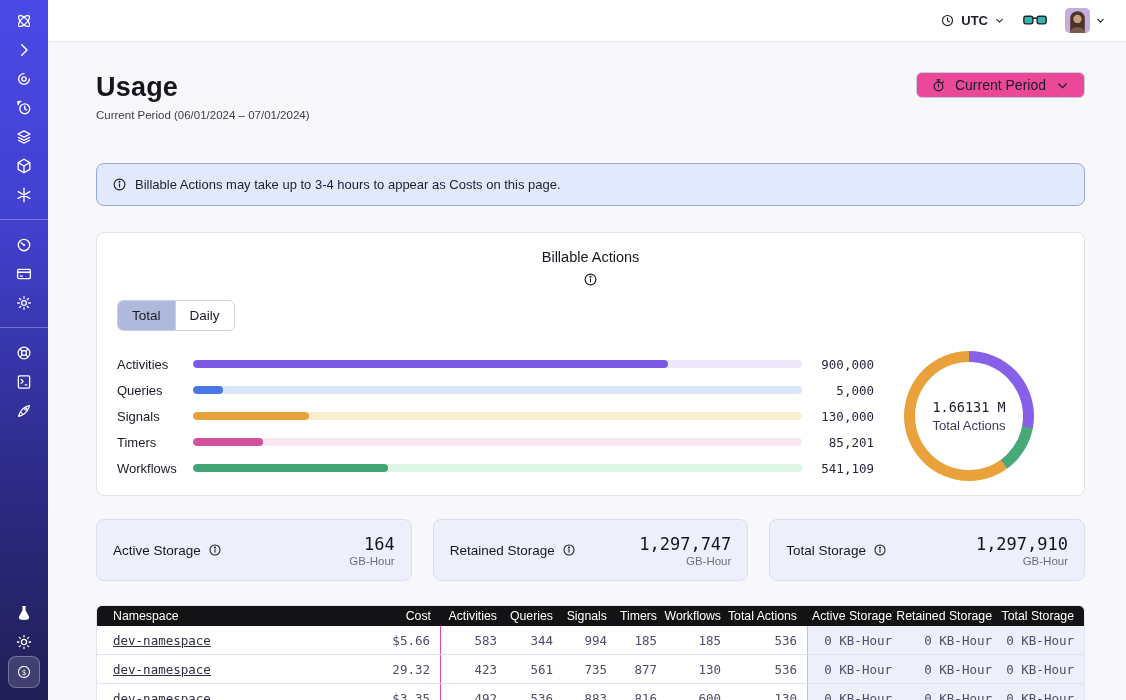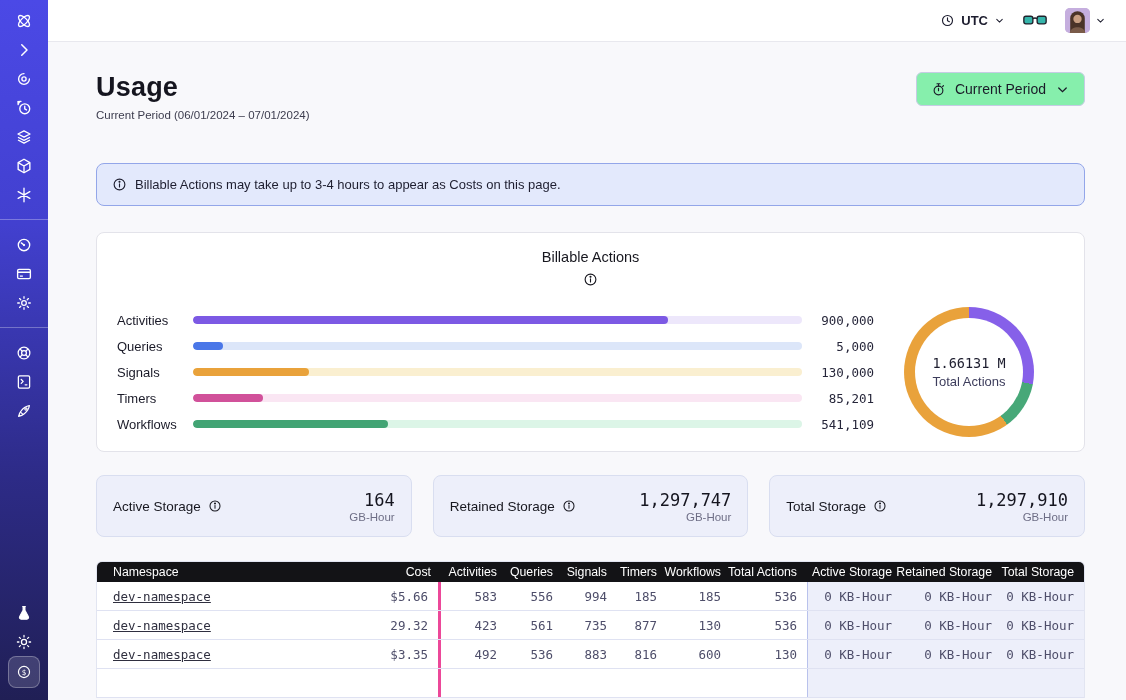--- a/index.html
+++ b/index.html
@@ -25,22 +25,22 @@
   .tz { display:flex; align-items:center; gap:6px; font-size:13px; font-weight:600; cursor:pointer; }
   .chev { width:11px; height:11px; }
   .avatar-wrap { display:flex; align-items:center; gap:5px; cursor:pointer; }
   .avatar { width:25px; height:25px; border-radius:5px; overflow:hidden; background:#c9b4e0; display:block; }
 
   
   .content { margin-left:48px; height:662px; background:#f8f8fb; padding:30px 41px 0 48px; overflow:hidden; }
   .page-head { display:flex; justify-content:space-between; align-items:flex-start; }
   .page-title { font-size:27px; font-weight:600; color:#15151f; letter-spacing:.2px; }
   .page-sub { font-size:11.5px; color:#3c3c4e; margin-top:6px; }
-  .period-btn { display:flex; align-items:center; gap:9px; background:#86efac; border:1px solid #c6cce4;
-    border-radius:6px; height:34px; padding:0 14px; font-size:14px; font-weight:500; color:#1a1a28; cursor:pointer; }
+  .period-btn { display:flex; align-items:center; gap:9px; background:#ec4899; border:1px solid #c6cce4;
+    border-radius:6px; height:26px; padding:0 14px; font-size:14px; font-weight:500; color:#1a1a28; cursor:pointer; }
   .period-btn svg { width:15px; height:15px; }
 
   .banner { margin-top:42px; background:#e3e9fc; border:1px solid #93a6e9; border-radius:8px;
     padding:13px 15px; display:flex; align-items:flex-end; gap:8px; font-size:13px; color:#1e1e30; }
   .banner svg { width:15px; height:15px; flex:none; }
 
   
   .card { margin-top:26px; background:#fff; border:1px solid #e3e3ea; border-radius:8px; padding:16px 20px 14px; }
   .card-title { display:flex; align-items:center; gap:7px; font-size:14.5px; font-weight:500; color:#17171f;flex-direction:column; }
   .card-title svg { width:15px; height:15px; }
@@ -77,21 +77,21 @@
 
   
   .tbl { margin-top:24px; border-radius:6px 6px 0 0; overflow:hidden; border:1px solid #e2e5f1; border-bottom:none; }
   .tbl-row { display:grid; grid-template-columns:1fr 100px 66px 56px 54px 50px 64px 76px 95px 100px 82px; }
   .tbl-head { background:#131316; color:#fff; }
   .tbl-head .cell { font-size:12.3px; font-weight:500; height:20px; }
   .cell { display:flex; align-items:center; justify-content:flex-end; padding:0 10px 0 6px; white-space:nowrap; }
   .cell.first { justify-content:flex-start; padding-left:16px; }
   .tbl-body .tbl-row { background:#fff; border-bottom:1px solid #dfe2f2; height:29px; }
   .tbl-body .cell { font-size:12.5px; color:#4e4e6a; font-family:"DejaVu Sans Mono","Liberation Mono",monospace; }
-  .tbl-body .cell.cost { border-right:3px solid #ec4899; }
+  .tbl-body .cell.cost { border-right:1px solid #ec4899; }
   .tbl-body .cell.st { background:#edeffa; }
   .tbl-body .cell.st-first { border-left:1px solid #b9c2ec; }
   .ns-link { color:#2f2f3f; text-decoration:underline; cursor:pointer; }
 </style>
 </head>
 <body>
 
 <nav class="sidebar">
   <div class="side-btn logo">
     <svg viewBox="0 0 24 24" fill="none" stroke="currentColor" stroke-width="1.6">
@@ -253,20 +253,24 @@
   </div>
 
   <section class="card">
     <div class="card-title">
       <span>Billable Actions</span>
       <svg viewBox="0 0 24 24" fill="none" stroke="currentColor" stroke-width="1.8" stroke-linecap="round">
         <circle cx="12" cy="12" r="8.6"></circle>
           <path d="M12 11v5"></path>
           <circle cx="12" cy="7.6" r="0.8" fill="currentColor"></circle>
         </svg>
+    </div>
+    <div class="tabs">
+      <button class="tab active">Total</button>
+      <button class="tab">Daily</button>
     </div>
 
     <div class="chart-row">
       <div class="bars">
         <div class="bar-row">
           <span class="bar-label">Activities</span>
           <div class="bar-track" style="background: rgb(237, 231, 251);">
               <div class="bar-fill" style="background: rgb(124, 89, 228); width: 78%;"></div>
             </div>
           <span class="bar-value">900,000</span>
@@ -371,21 +375,21 @@
       <div class="cell">Total Storage</div>
     </div>
     <div class="tbl-body">
 
       <div class="tbl-row">
         <div class="cell first">
             <a class="ns-link">dev-namespace</a>
           </div>
         <div class="cell cost">$5.66</div>
         <div class="cell">583</div>
-        <div class="cell">556</div>
+        <div class="cell">344</div>
         <div class="cell">994</div>
         <div class="cell">185</div>
         <div class="cell">185</div>
         <div class="cell">536</div>
         <div class="cell st st-first">0 KB-Hour</div>
         <div class="cell st">0 KB-Hour</div>
         <div class="cell st">0 KB-Hour</div>
       </div>
 
       <div class="tbl-row">

